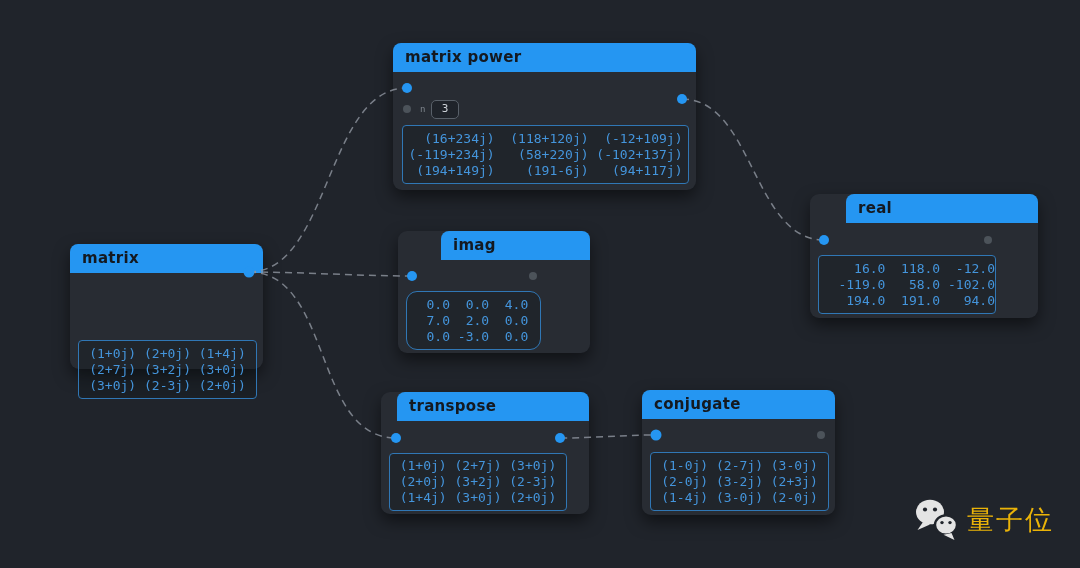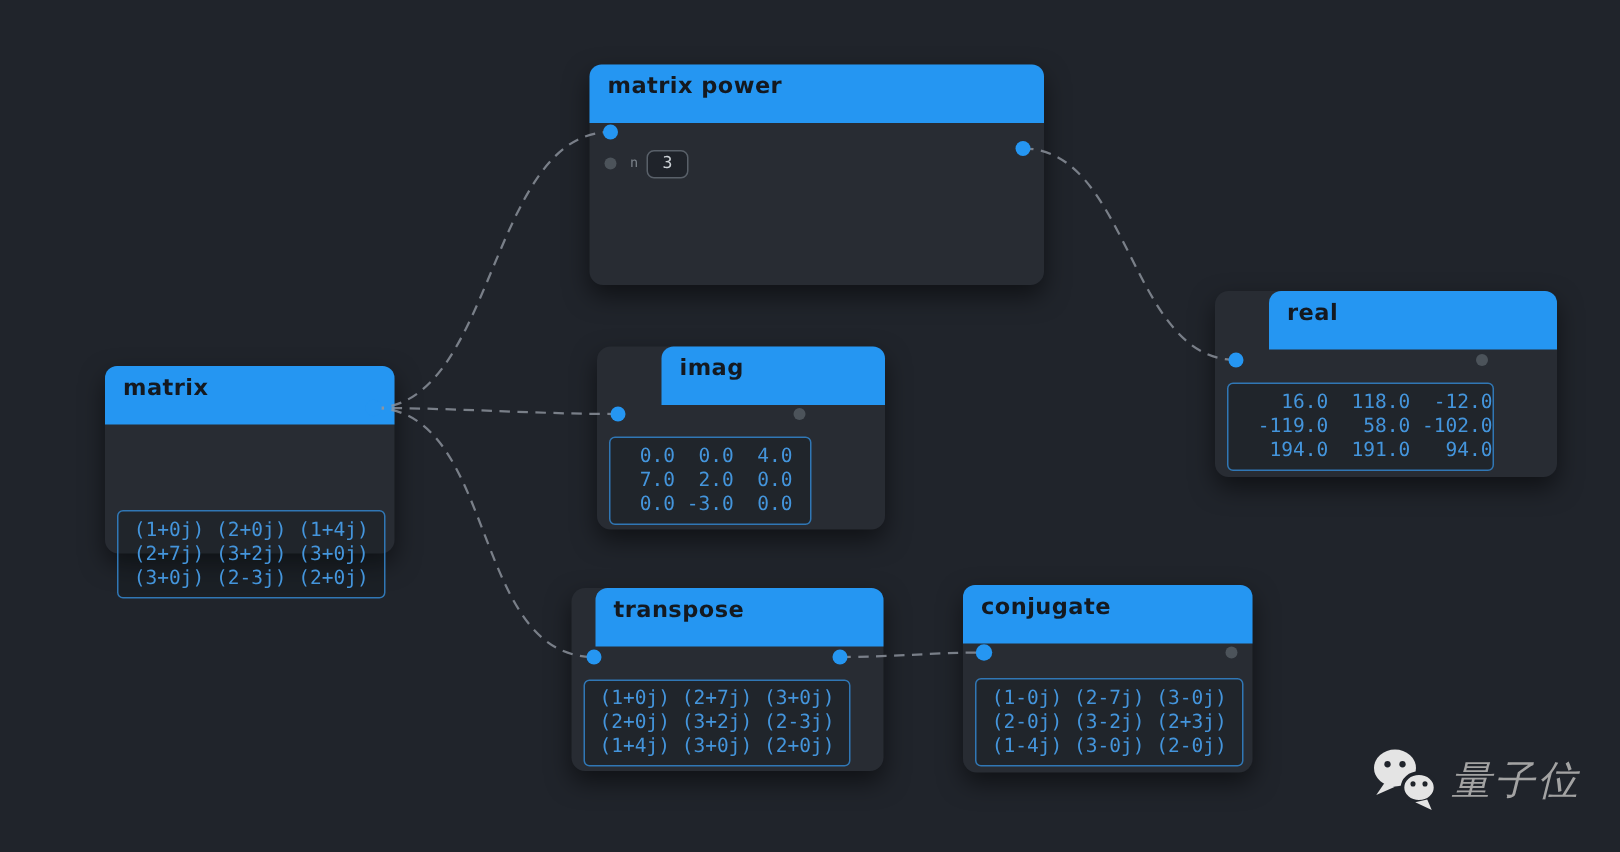--- a/index.html
+++ b/index.html
@@ -1,60 +1,65 @@
 <!DOCTYPE html>
 <html><head>
 <meta charset="utf-8">
 <style>
   html,body{margin:0;padding:0;background:#16191e;}
   .stage{position:relative;width:1080px;height:568px;background:#20242b;overflow:hidden;
          font-family:"DejaVu Sans",sans-serif;}
   .node{position:absolute;background:#282c33;border-radius:9px;
         box-shadow:0 7px 16px rgba(0,0,0,.5);}
-  .node-title{height:39px;background:#2596f2;border-radius:8px 8px 0 0;color:#141920;
+  .node-title{height:29px;background:#2596f2;border-radius:8px 8px 0 0;color:#141920;
         font-size:15px;font-weight:bold;line-height:29px;padding-left:12px;letter-spacing:.3px;
         white-space:nowrap;overflow:hidden;}
   .matrix-box{position:absolute;border:1px solid #3077b5;border-radius:4px;
         background:rgba(16,20,26,.28);color:#4495dc;
         font-family:"DejaVu Sans Mono",monospace;font-size:13px;line-height:16px;
         white-space:pre;text-align:center;display:flex;flex-direction:column;justify-content:center;}
   .mrow{white-space:pre;}
   .plabel{position:absolute;color:#7d848c;font-size:9px;line-height:10px;
         font-family:"DejaVu Sans Mono",monospace;}
   .pwidget{position:absolute;border:1px solid #596069;border-radius:5px;background:#1f232a;
         color:#ccd1d6;font-family:"DejaVu Sans Mono",monospace;font-size:11px;line-height:16px;
         text-align:center;}
   .wires{position:absolute;left:0;top:0;pointer-events:none;}
   .wire{fill:none;stroke:#9096a0;stroke-width:1.5;stroke-dasharray:7 5;opacity:.8;}
   .watermark{position:absolute;display:flex;align-items:center;gap:9px;}
-  .wm-text{color:#a3a3a3;font-size:27px;letter-spacing:2px;font-style:italic;}
+  .wm-text{color:#eab308;font-size:27px;letter-spacing:2px;}
 </style>
 </head>
 <body>
 
 <div class="stage">
 
   <div class="node" style="left:70px;top:244px;width:193px;height:125px;">
     <div class="node-title">matrix</div>
     <div class="matrix-box" style="left:8px;top:60px;width:177px;height:57px;margin-top:36px;">
       <div class="mrow">(1+0j) (2+0j) (1+4j)</div>
       <div class="mrow">(2+7j) (3+2j) (3+0j)</div>
       <div class="mrow">(3+0j) (2-3j) (2+0j)</div>
     </div>
   </div>
 
   <div class="node" style="left:393px;top:43px;width:303px;height:147px;">
     <div class="node-title">matrix power</div>
     <div class="plabel" style="left:27px;top:61px;">n</div>
     <div class="pwidget" style="left:38px;top:57px;width:26px;height:17px;">3</div>
+    <div class="matrix-box" style="left:9px;top:82px;width:285px;height:57px;">
+      <div class="mrow">  (16+234j)  (118+120j)  (-12+109j)</div>
+      <div class="mrow">(-119+234j)   (58+220j) (-102+137j)</div>
+      <div class="mrow"> (194+149j)    (191-6j)   (94+117j)</div>
+    </div>
   </div>
 
   <div class="node" style="left:398px;top:231px;width:149px;height:122px;padding-left:43px;">
     <div class="node-title">imag</div>
-    <div class="matrix-box" style="left:8px;top:60px;width:133px;height:57px;">
+    <div class="matrix-box" style="left:8px;top:60px;width:133px;height:57px;border-radius:11px;">
       <div class="mrow"> 0.0  0.0  4.0</div>
       <div class="mrow"> 7.0  2.0  0.0</div>
       <div class="mrow"> 0.0 -3.0  0.0</div>
     </div>
   </div>
 
   <div class="node" style="left:810px;top:194px;width:192px;height:124px;padding-left:36px;">
     <div class="node-title">real</div>
     <div class="matrix-box" style="left:8px;top:61px;width:176px;height:57px;text-align:right;">
       <div class="mrow">  16.0  118.0  -12.0</div>

